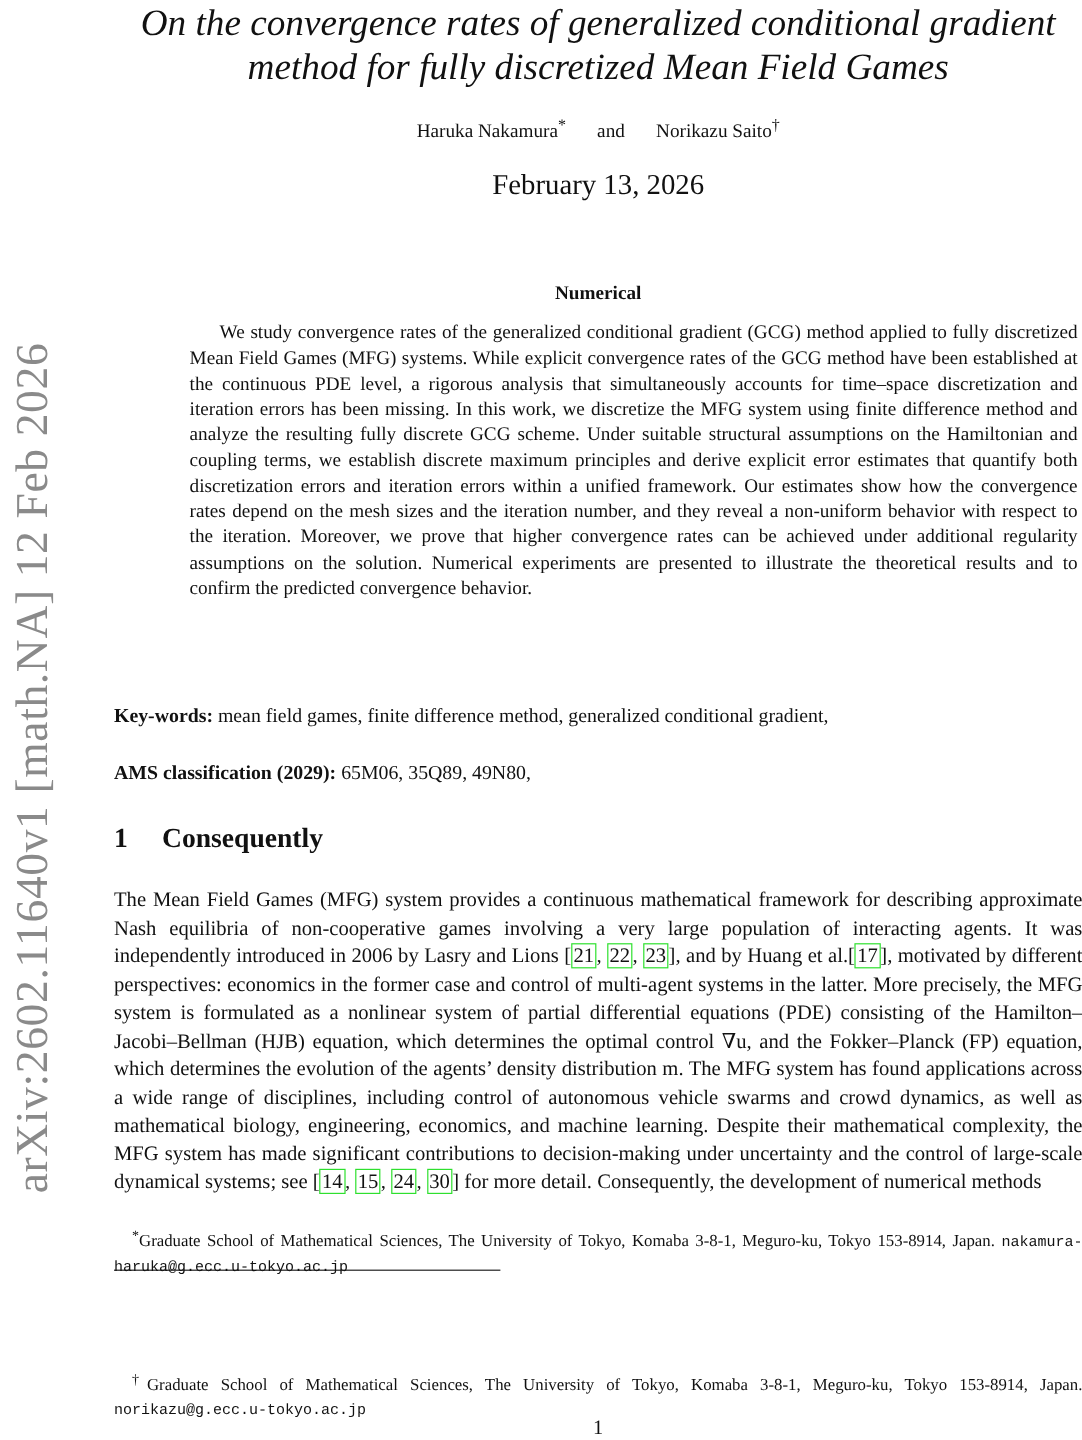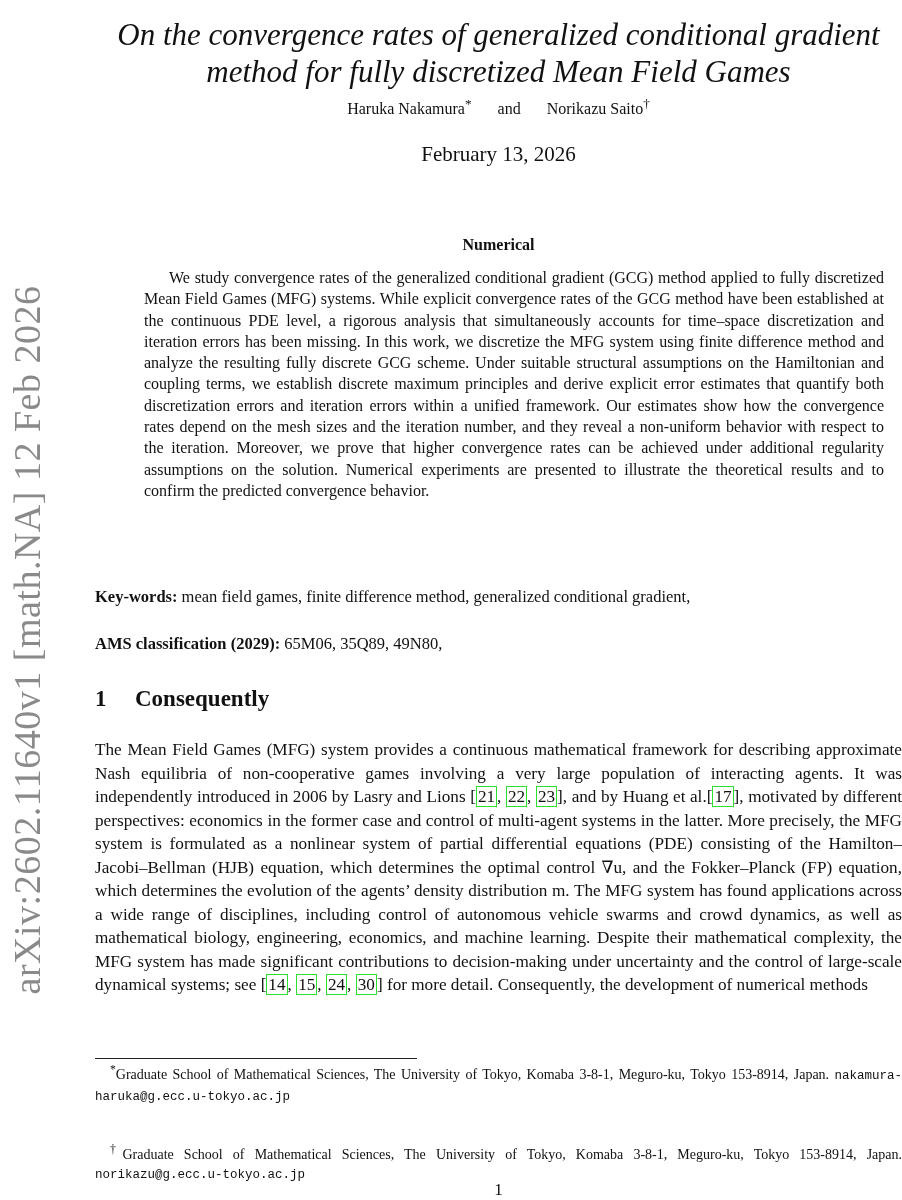--- a/index.html
+++ b/index.html
@@ -1,38 +1,38 @@
 <!DOCTYPE html>
 <html><head>
 <meta charset="utf-8">
 <style>
   html, body { margin:0; padding:0; background:#ffffff; }
   body { width:902px; height:1200px; position:relative; overflow:hidden;
          font-family:"Liberation Serif","DejaVu Serif",serif; color:#111; }
   .sidebar { position:absolute; left:2px; top:190px; width:50px; height:900px; }
   .sidebar-text { position:absolute; left:25px; top:450px; transform:translate(-50%,-50%) rotate(-90deg);
                   white-space:nowrap; font-size:38px; color:#8a8a8a; letter-spacing:0.5px; }
-  .title { position:absolute; left:95px; top:16px; width:807px; text-align:center; font-style:italic;
+  .title { position:absolute; left:95px; top:0px; width:807px; text-align:center; font-style:italic;
            font-size:31px; line-height:37px; font-weight:normal; margin:0; }
   .authors { position:absolute; left:95px; top:96px; width:807px; text-align:center; font-size:16px; }
   .authors .gap { display:inline-block; width:22px; }
-  .date { position:absolute; left:95px; top:142px; width:807px; text-align:center; font-size:21px; }
+  .date { position:absolute; left:95px; top:142px; width:807px; text-align:center; font-size:24px; }
   .abstract-head { position:absolute; left:95px; top:236px; width:807px; text-align:center; font-weight:bold; font-size:16px; }
-  .abstract { position:absolute; left:144px; top:267px; width:740px; font-size:16px; line-height:21.3px; text-align:justify; text-indent:25px; margin:0; }
+  .abstract { position:absolute; left:158px; top:267px; width:740px; font-size:16px; line-height:21.3px; text-align:justify; text-indent:25px; margin:0; }
   .meta { position:absolute; left:95px; font-size:16.5px; }
   .meta b { font-weight:bold; }
   .kw { top:587px; }
   .ams { top:634px; }
   .section { position:absolute; left:95px; top:686px; font-size:23px; font-weight:bold; margin:0; }
   .section .num { display:inline-block; width:40px; }
   .intro { position:absolute; left:95px; top:738px; width:807px; font-size:17.2px; line-height:23.5px; text-align:justify; margin:0; }
   .cite { border:1.5px solid #2ee02e; padding:0 1px; }
   .rule { position:absolute; left:95px; top:1058px; width:322px; height:1px; background:#222; }
   .fn { position:absolute; left:95px; width:807px; font-size:14px; line-height:19.5px; text-align:justify; margin:0; text-indent:15px; }
-  .fn1 { top:1060px; }
+  .fn1 { top:1020px; }
   .fn2 { top:1140px; }
   .mono { font-family:"Liberation Mono","DejaVu Sans Mono",monospace; font-size:12.5px; }
   .page-num { position:absolute; left:95px; top:1180px; width:807px; text-align:center; font-size:17px; }
 </style>
 </head>
 <body>
 
 <div class="sidebar">
   <div class="sidebar-text">arXiv:2602.11640v1  [math.NA]  12 Feb 2026</div>
 </div>

